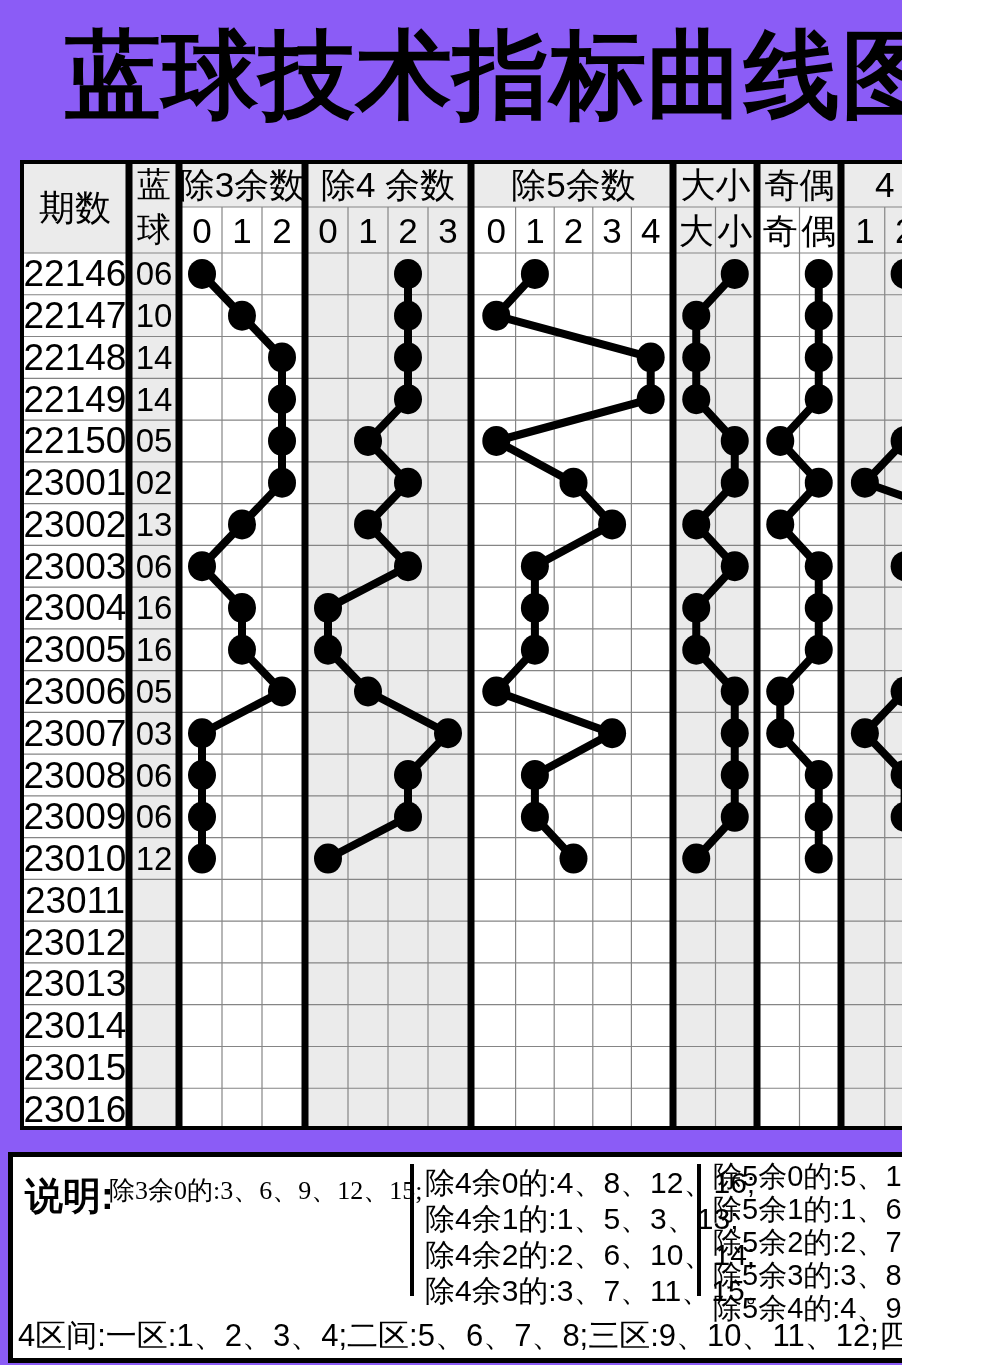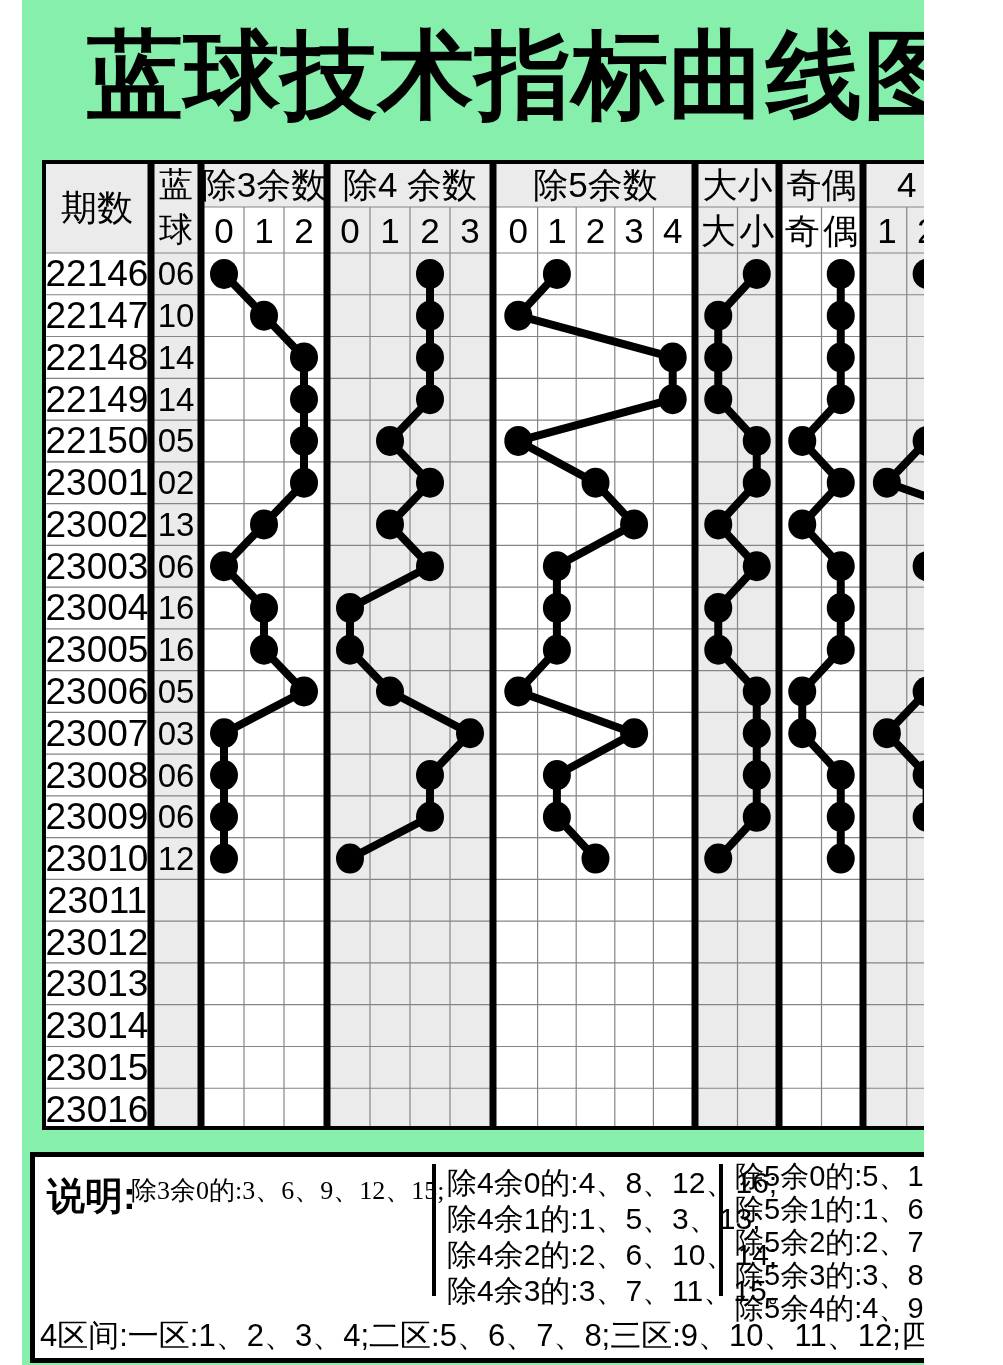--- a/index.html
+++ b/index.html
@@ -1,18 +1,18 @@
 <!DOCTYPE html>
 <html><head>
 <meta charset="utf-8">
 <style>
   html,body{margin:0;padding:0;background:#ffffff;}
   .page{
-    position:relative;width:902px;height:1365px;background:#86efac;
-    font-family:"Liberation Sans","DejaVu Sans",sans-serif;color:#000;overflow:hidden;margin-left:22px;
+    position:relative;width:902px;height:1365px;background:#8b5cf6;
+    font-family:"Liberation Sans","DejaVu Sans",sans-serif;color:#000;overflow:hidden;
   }
   .title{
     position:absolute;top:10px;left:0;width:1003px;height:140px;
     text-align:center;font-size:96px;font-weight:bold;letter-spacing:1px;
     line-height:130px;white-space:nowrap;
   }
   .chart-wrap{position:absolute;left:20px;top:160px;width:988px;height:970px;}
   .legend-box{
     position:absolute;left:8px;top:1152px;width:987px;height:211px;
     border:5px solid #000;box-sizing:border-box;background:#fff;

